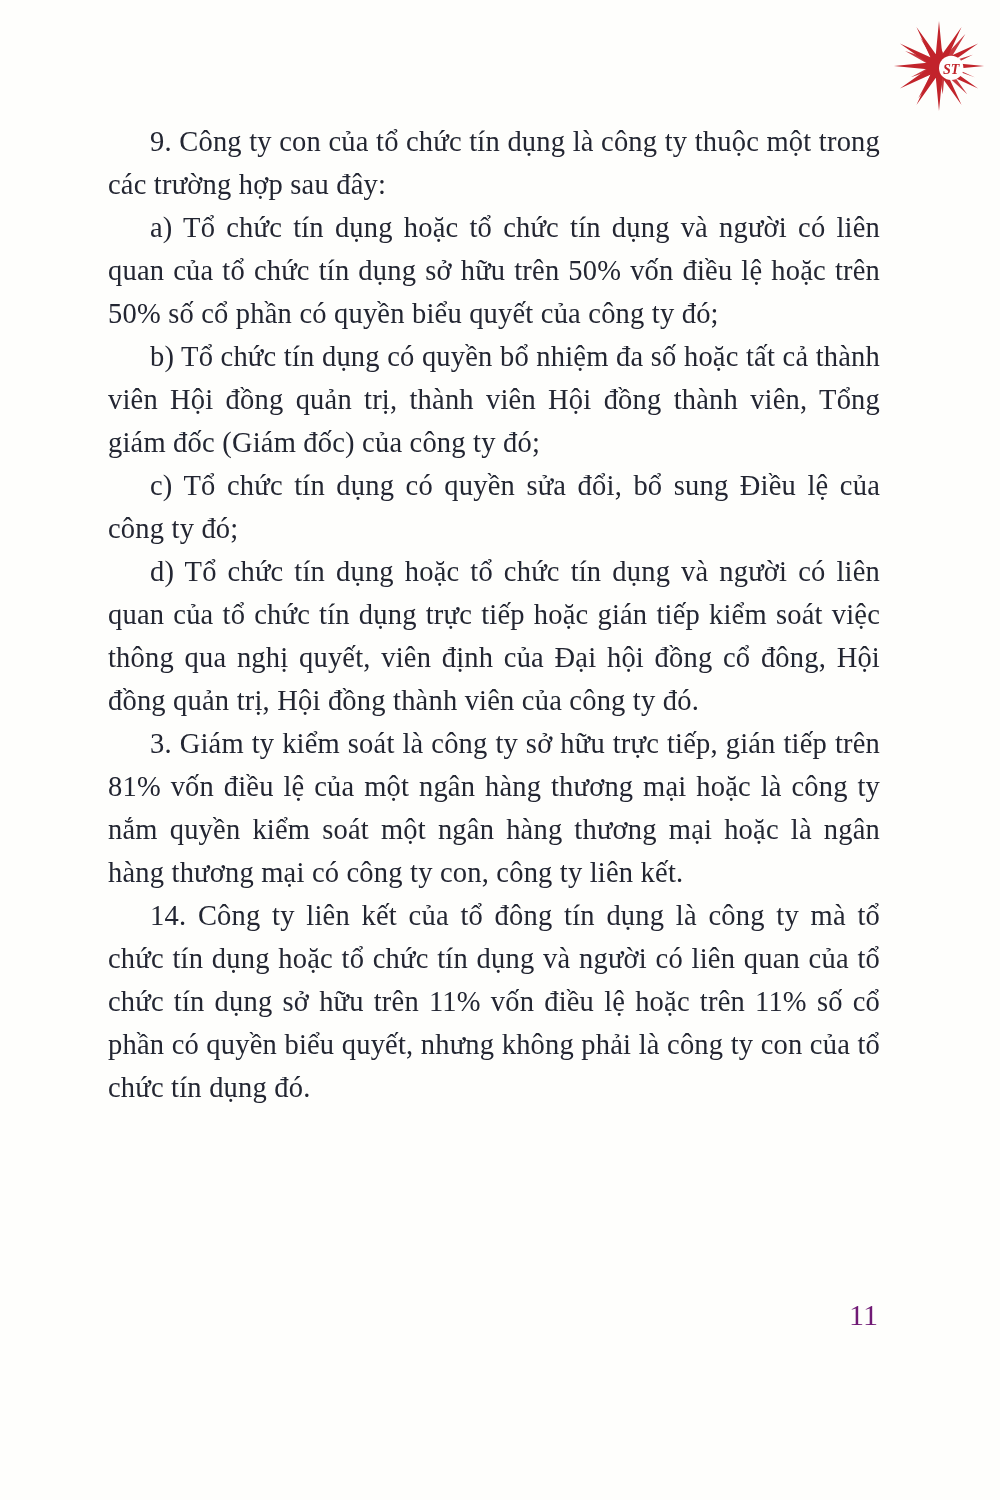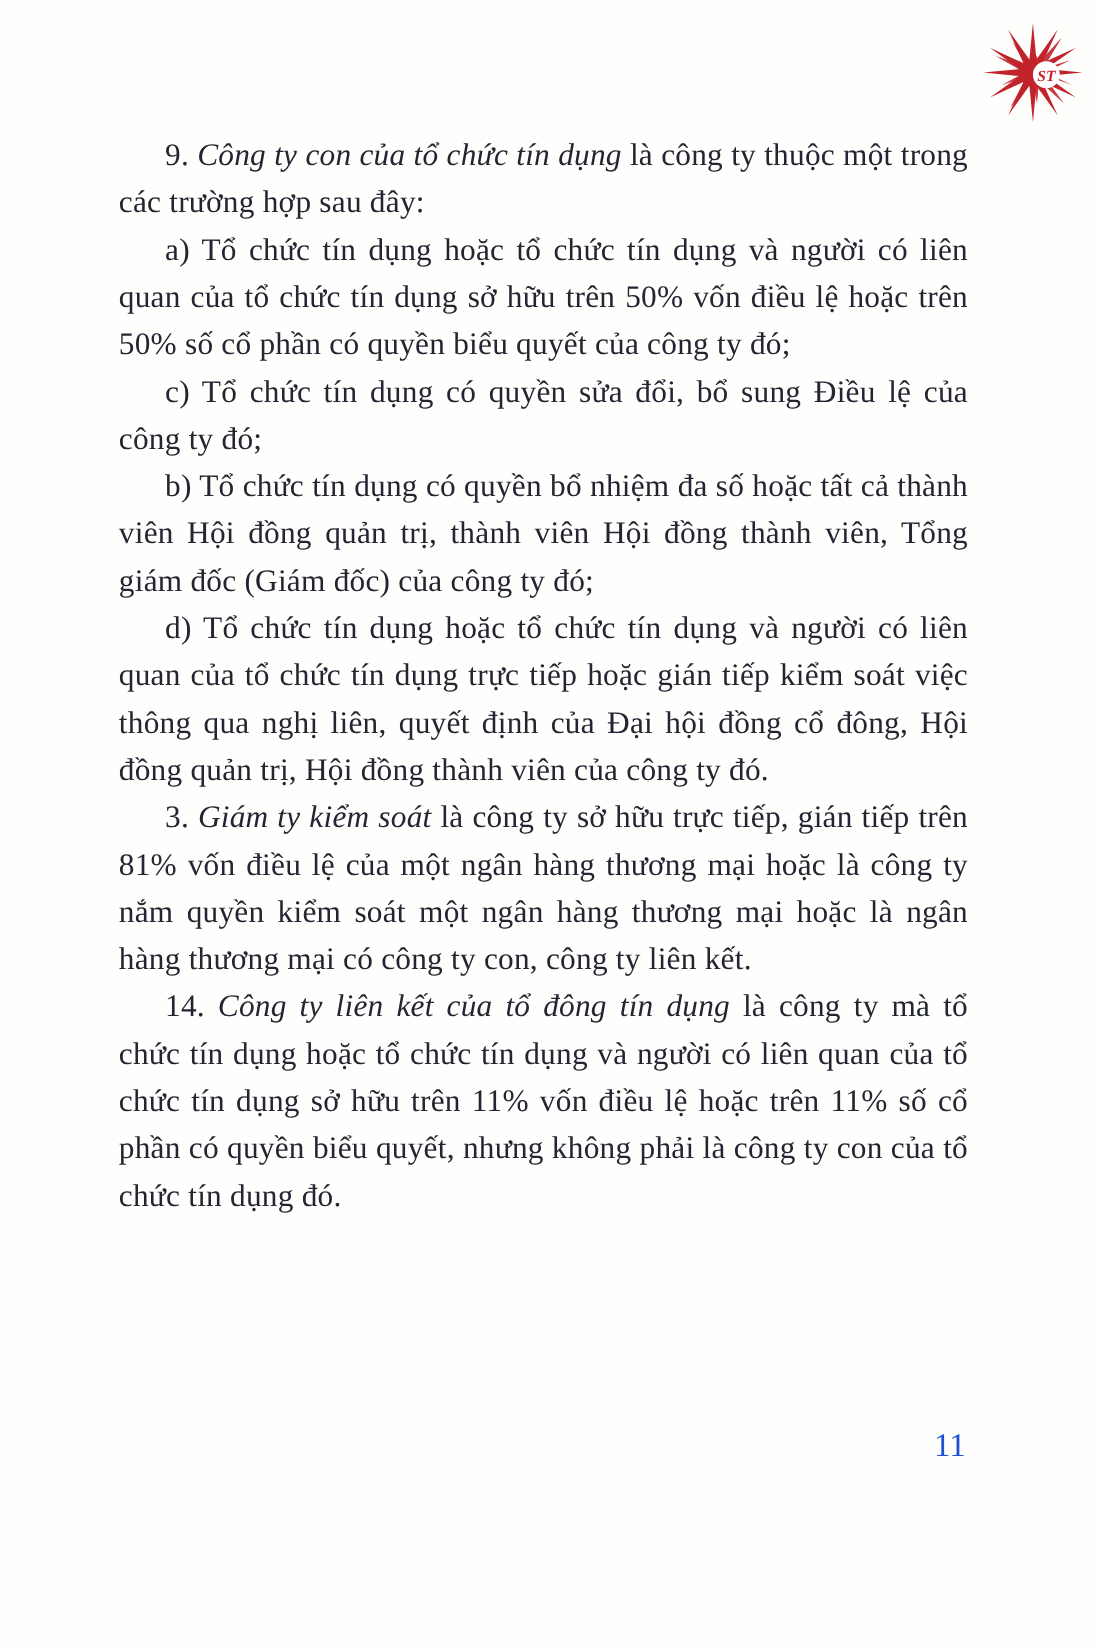--- a/index.html
+++ b/index.html
@@ -30,47 +30,46 @@
     font-size: 28.5px;
     line-height: 43px;
     text-align: justify;
     letter-spacing: 0.2px;
   }
   .content p {
     margin: 0;
     text-indent: 42px;
   }
   .content .it {
-    font-style: italic;
   }
   .page-number {
     position: absolute;
     top: 1298px;
     right: 122px;
     font-size: 30px;
-    color: #1d4ed8;
+    color: #701a75;
   }
 </style>
 </head>
 <body>
 
 <div class="logo">
   <svg viewBox="0 0 100 100" width="94" height="94">
     <g fill="#c2242b">
       <polygon points="98,50 62.6,53.4 91.6,74 59.2,59.2 74,91.6 53.4,62.6 50,98 46.6,62.6 26,91.6 40.8,59.2 8.4,74 37.4,53.4 2,50 37.4,46.6 8.4,26 40.8,40.8 26,8.4 46.6,37.4 50,2 53.4,37.4 74,8.4 59.2,40.8 91.6,26 62.6,46.6"></polygon>
       <polygon points="86,38 60,46 78,16 56,40 50,26 48,42 30,20 44,44 14,34 42,50 20,62 44,54 28,84 50,58 54,80 56,58 80,80 60,52 88,62 62,50" opacity="0.9"></polygon>
     </g>
     <circle cx="63" cy="52" r="13" fill="#ffffff"></circle>
     <text x="63" y="58" text-anchor="middle" font-size="15" font-family="Liberation Serif, serif" font-style="italic" font-weight="bold" fill="#c2242b">ST</text>
   </svg>
 </div>
 
 <div class="content">
     <p><span>9. </span><span class="it">Công ty con của tổ chức tín dụng</span><span> là công ty thuộc một trong các trường hợp sau đây:</span></p>
     <p><span>a) Tổ chức tín dụng hoặc tổ chức tín dụng và người có liên quan của tổ chức tín dụng sở hữu trên 50% vốn điều lệ hoặc trên 50% số cổ phần có quyền biểu quyết của công ty đó;</span></p>
+    <p><span>b) Tổ chức tín dụng có quyền bổ nhiệm đa số hoặc tất cả thành viên Hội đồng quản trị, thành viên Hội đồng thành viên, Tổng giám đốc (Giám đốc) của công ty đó;</span></p>
     <p><span>c) Tổ chức tín dụng có quyền sửa đổi, bổ sung Điều lệ của công ty đó;</span></p>
-    <p><span>b) Tổ chức tín dụng có quyền bổ nhiệm đa số hoặc tất cả thành viên Hội đồng quản trị, thành viên Hội đồng thành viên, Tổng giám đốc (Giám đốc) của công ty đó;</span></p>
-    <p><span>d) Tổ chức tín dụng hoặc tổ chức tín dụng và người có liên quan của tổ chức tín dụng trực tiếp hoặc gián tiếp kiểm soát việc thông qua nghị liên, quyết định của Đại hội đồng cổ đông, Hội đồng quản trị, Hội đồng thành viên của công ty đó.</span></p>
+    <p><span>d) Tổ chức tín dụng hoặc tổ chức tín dụng và người có liên quan của tổ chức tín dụng trực tiếp hoặc gián tiếp kiểm soát việc thông qua nghị quyết, viên định của Đại hội đồng cổ đông, Hội đồng quản trị, Hội đồng thành viên của công ty đó.</span></p>
     <p><span>3. </span><span class="it">Giám ty kiểm soát</span><span> là công ty sở hữu trực tiếp, gián tiếp trên 81% vốn điều lệ của một ngân hàng thương mại hoặc là công ty nắm quyền kiểm soát một ngân hàng thương mại hoặc là ngân hàng thương mại có công ty con, công ty liên kết.</span></p>
     <p><span>14. </span><span class="it">Công ty liên kết của tổ đông tín dụng</span><span> là công ty mà tổ chức tín dụng hoặc tổ chức tín dụng và người có liên quan của tổ chức tín dụng sở hữu trên 11% vốn điều lệ hoặc trên 11% số cổ phần có quyền biểu quyết, nhưng không phải là công ty con của tổ chức tín dụng đó.</span></p>
   </div>
 
 <div class="page-number">11</div>
 
 </body></html>

